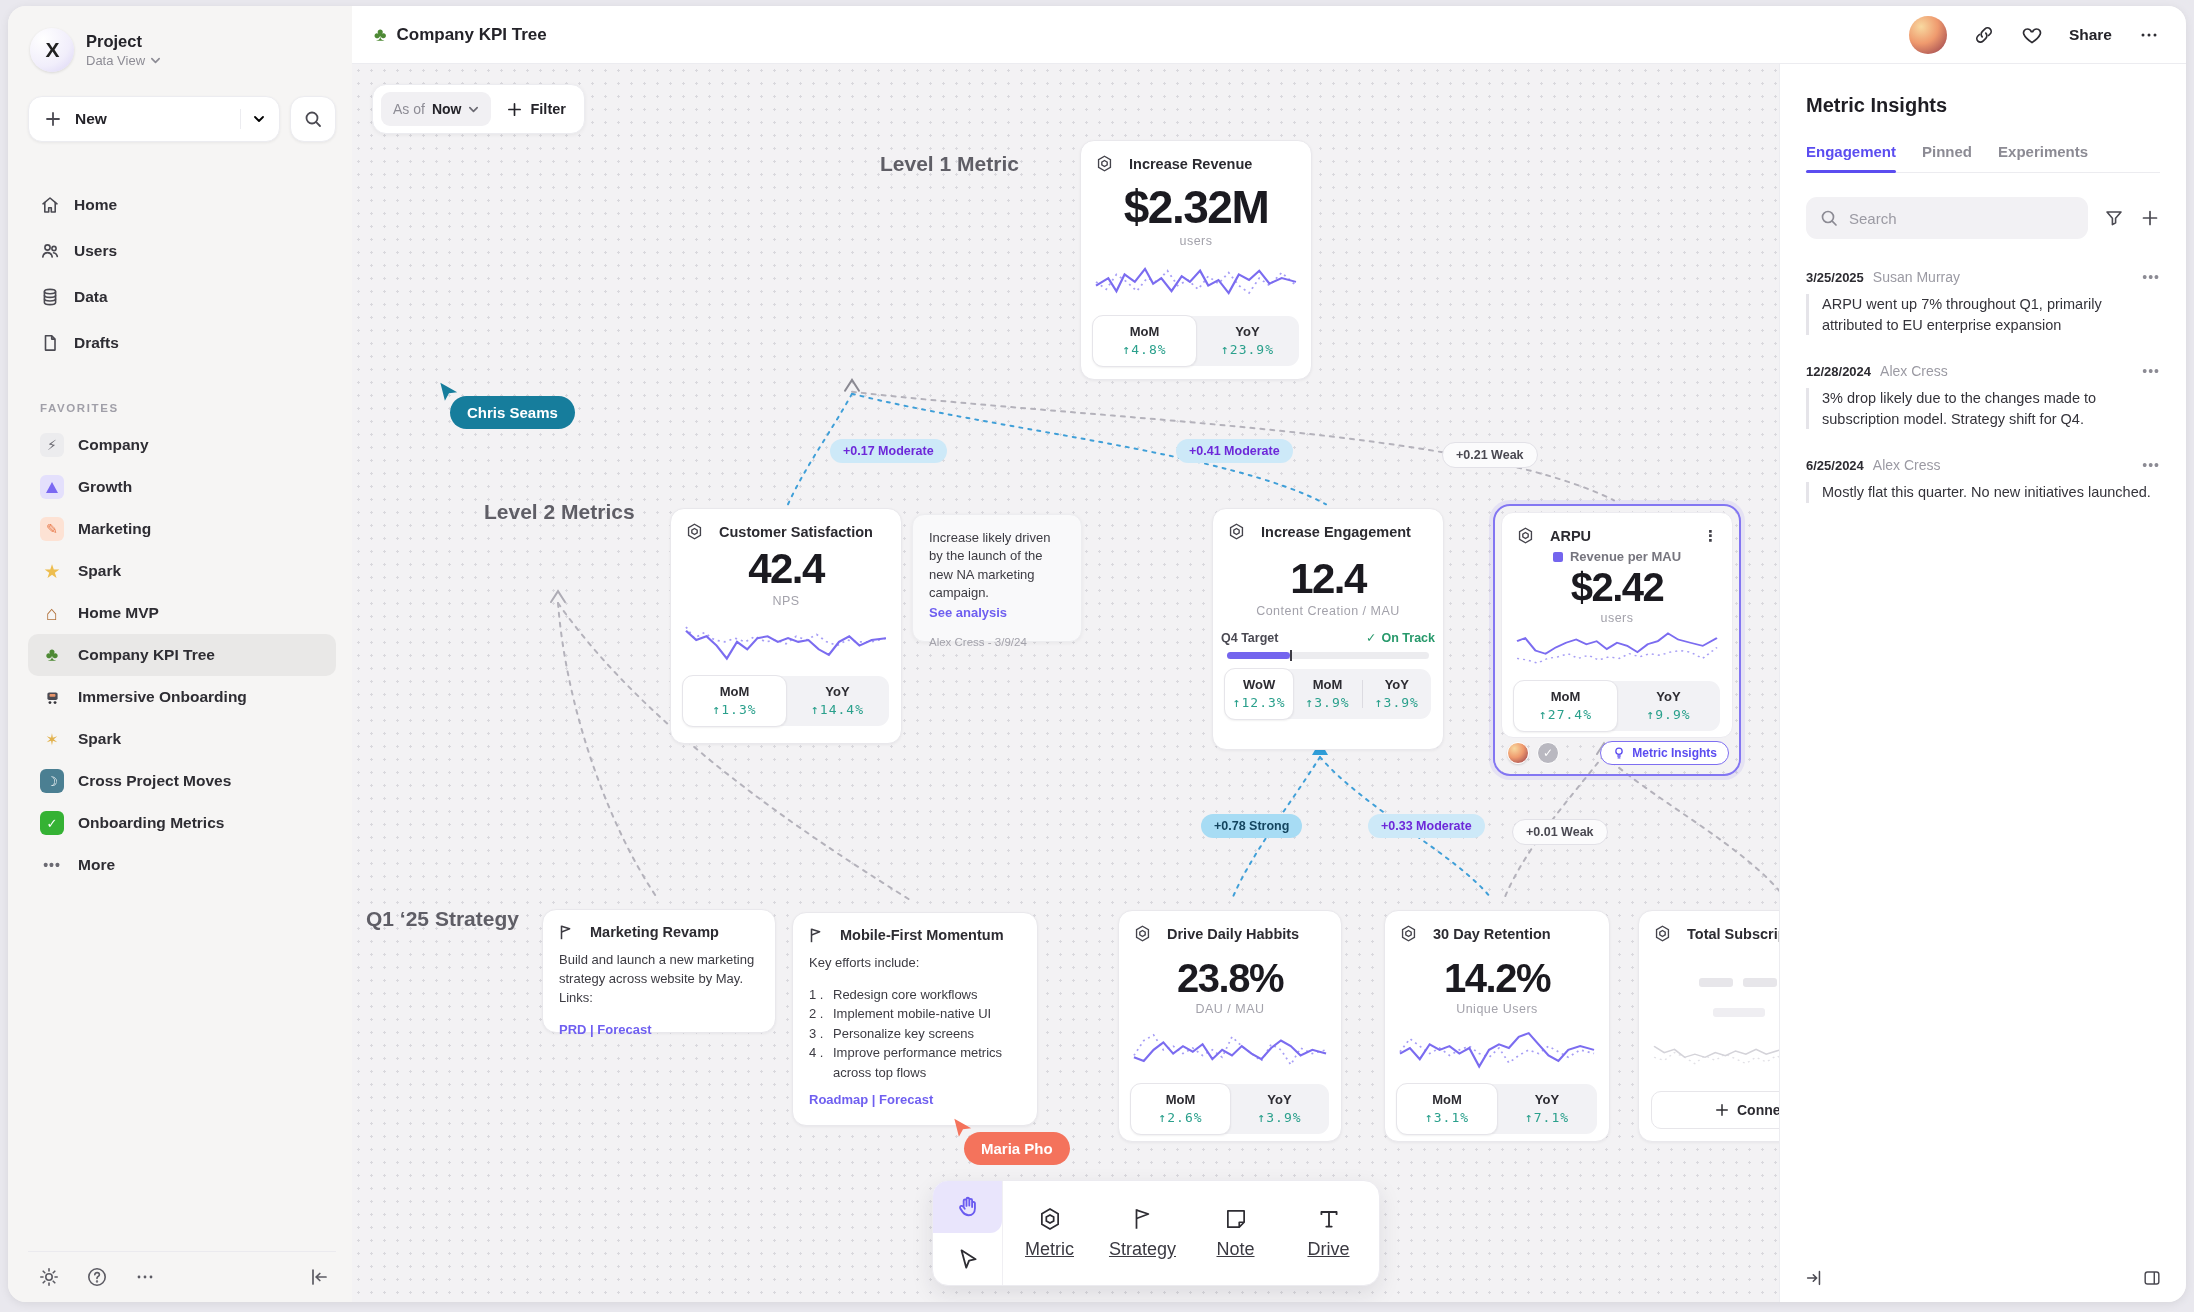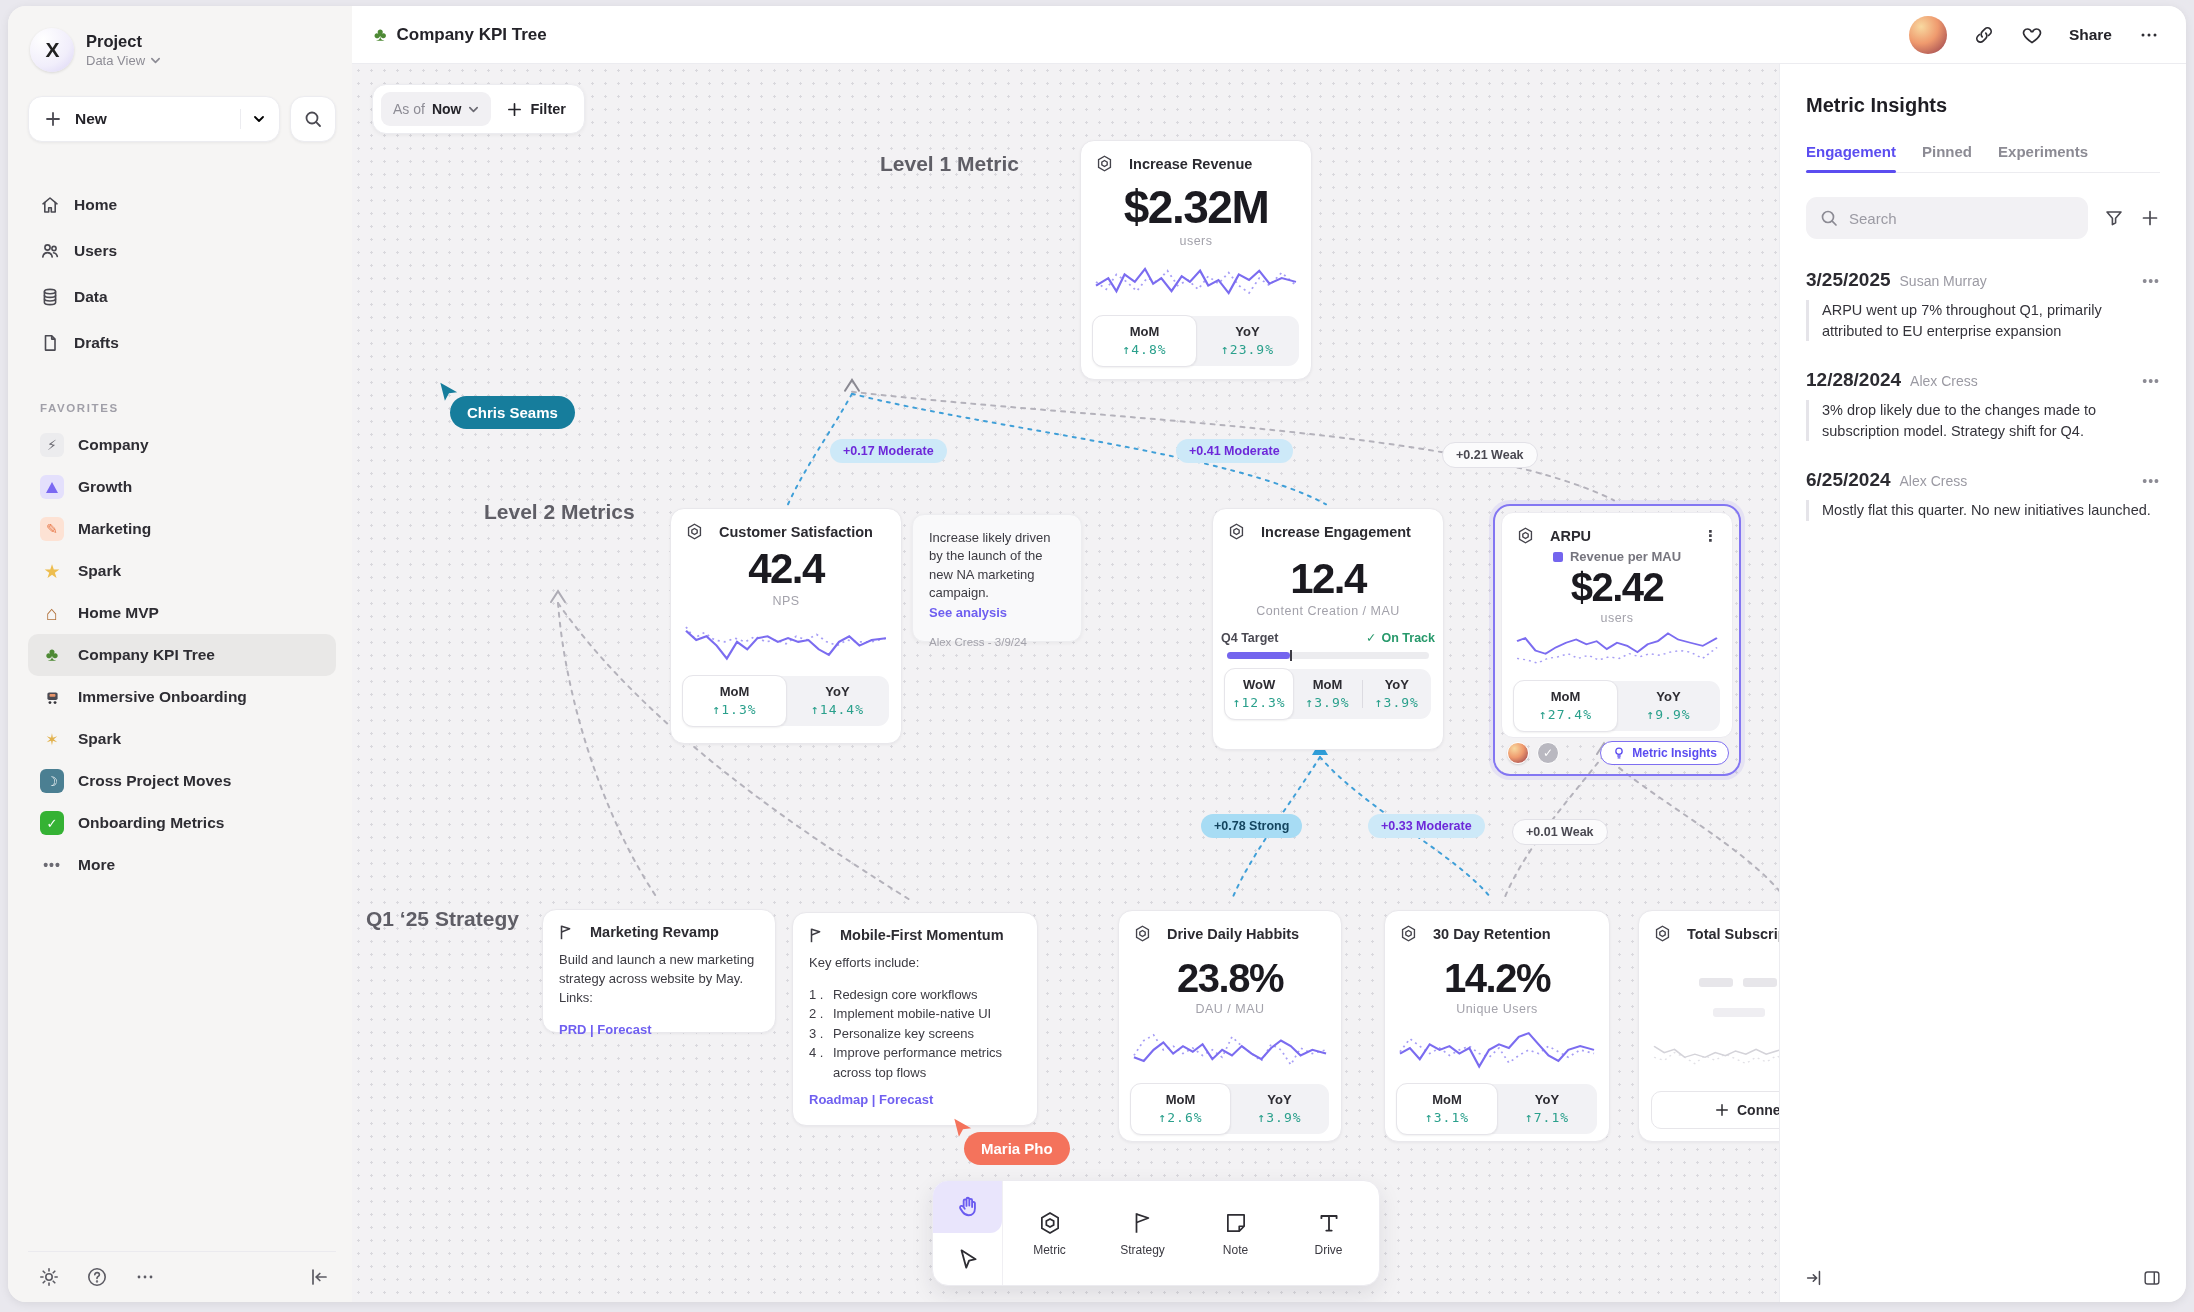--- a/index.html
+++ b/index.html
@@ -109,39 +109,39 @@
 
   .cursor-tag { position:absolute; }
   .cursor-tag .pill { color:#fff; font-size:15px; font-weight:600; padding:8px 17px; border-radius:999px; white-space:nowrap; }
   .cursor-tag svg { position:absolute; left:-14px; top:-15px; width:24px; height:24px; }
 
   .toolbar { position:absolute; background:#fff; border:1px solid #ecebf0; border-radius:16px; box-shadow:0 8px 22px rgba(30,30,45,.10); display:flex; overflow:hidden; }
   .tb-left { width:70px; border-right:1px solid #f0eff3; display:flex; flex-direction:column; }
   .tb-cell { flex:1; display:flex; align-items:center; justify-content:center; cursor:pointer; }
   .tb-cell.active { background:#e9e5fc; border-bottom-right-radius:12px; }
   .tb-tool { width:93px; display:flex; flex-direction:column; align-items:center; justify-content:center; gap:7px; cursor:pointer; }
-  .tb-tool .tlabel { font-size:12px; color:#3b3a42; }
+  .tb-tool .tlabel { font-size:18px; color:#3b3a42;text-decoration:underline; }
   .tico { width:26px; height:26px; color:#2e2d33; }
 
   
   .panel { grid-row:2; grid-column:3; background:#fff; border-left:1px solid #ececf0; position:relative; padding:30px 26px 0; }
   .ptitle { font-size:20px; font-weight:700; color:#1f1e24; }
   .ptabs { display:flex; gap:26px; margin-top:26px; border-bottom:1px solid #ececf0; }
   .ptab { font-size:15px; font-weight:600; color:#8c8b94; padding-bottom:12px; cursor:pointer; position:relative; }
   .ptab.active { color:#5b4df0; }
   .ptab.active::after { content:""; position:absolute; left:0; right:0; bottom:-1px; height:3px; border-radius:2px; background:#5b4df0; }
   .psearchrow { display:flex; align-items:center; gap:16px; margin-top:24px; }
   .psearch { flex:1; height:42px; background:#f2f1f4; border-radius:11px; display:flex; align-items:center; gap:10px; padding:0 13px; }
   .psearch input { border:none; outline:none; background:transparent; font-size:15px; color:#3a3940; width:100%; font-family:inherit; }
   .psearch input::placeholder { color:#9b9aa3; }
   .pico { width:20px; height:20px; color:#4b4a52; cursor:pointer; flex:0 0 20px; }
   .ann { margin-top:30px; }
   .ann-item { margin-bottom:28px; }
   .ann-head { display:flex; align-items:baseline; gap:9px; }
-  .ann-date { font-size:19px; font-weight:700; color:#2c2b31; }
+  .ann-date { font-size:13px; font-weight:700; color:#2c2b31; }
   .ann-author { font-size:14px; color:#9b9aa3; }
   .ann-kebab { margin-left:auto; color:#8c8b94; font-size:14px; letter-spacing:1px; cursor:pointer; }
   .ann-body { margin-top:9px; border-left:3px solid #e5e4e9; padding-left:13px; font-size:14.5px; color:#34333a; line-height:1.42; }
   .pfoot { position:absolute; bottom:14px; left:24px; right:24px; display:flex; justify-content:space-between; }
 
   .chev { stroke:currentColor; stroke-width:1.8; fill:none; stroke-linecap:round; stroke-linejoin:round; }
 </style>
 </head>
 <body>
 

